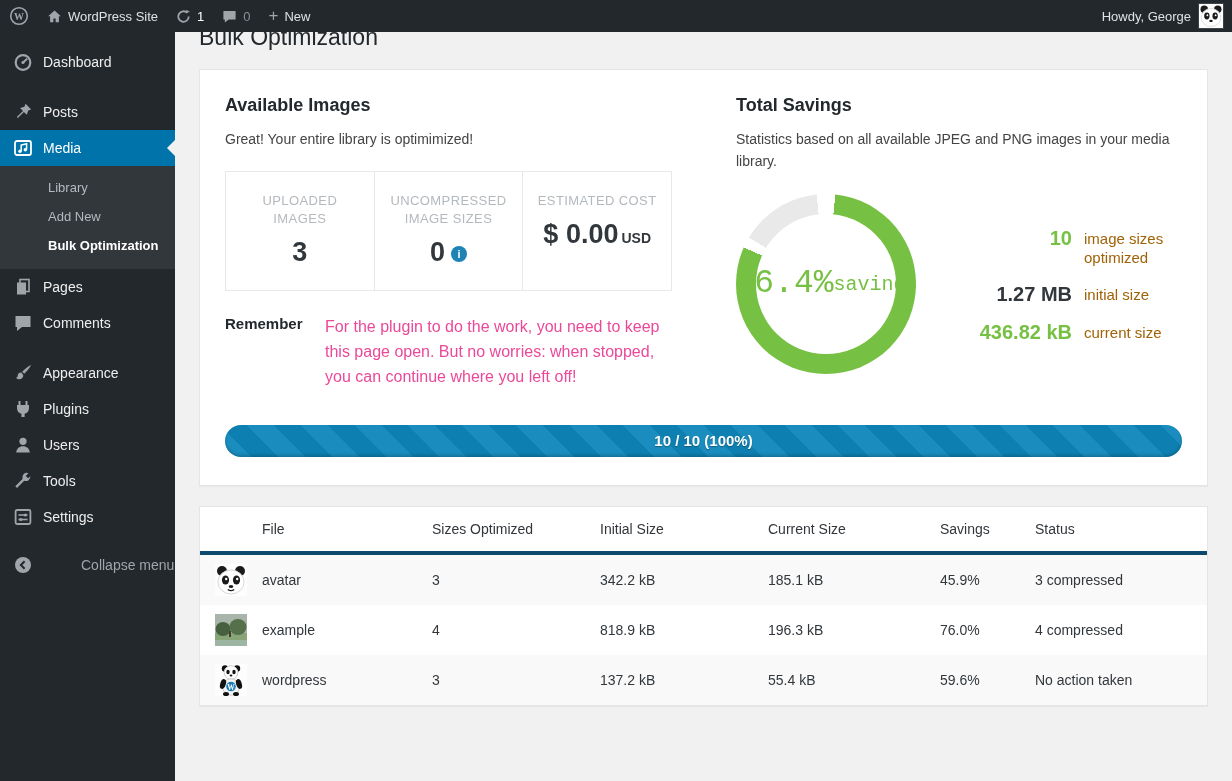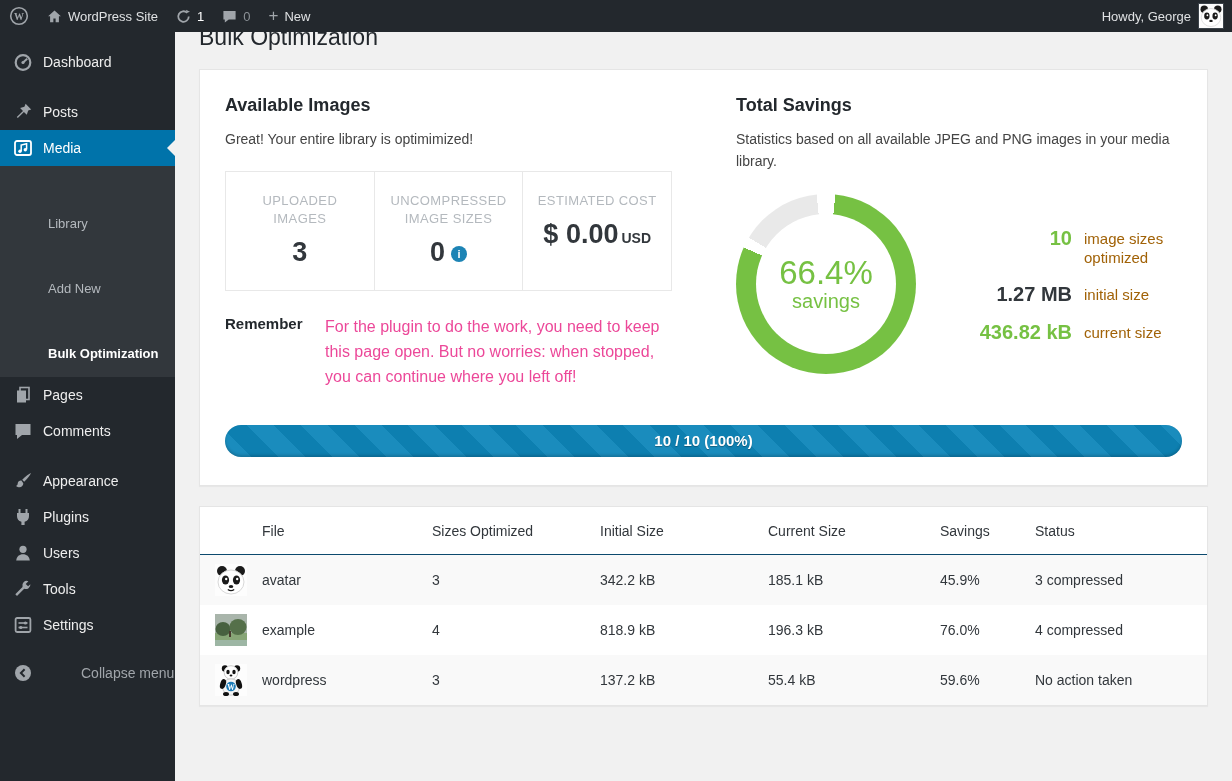--- a/index.html
+++ b/index.html
@@ -23,21 +23,21 @@
   
   .sidebar { position:fixed; top:32px; left:0; bottom:0; width:175px; background:#23282d; padding-top:12px; }
   .menu-item { position:relative; display:flex; align-items:center; gap:10px; height:36px;
     padding-left:13px; color:#eee; font-size:14px; cursor:pointer; }
   .menu-item .mi-icon { width:20px; height:20px; flex:0 0 20px; }
   .menu-item.gap { margin-top:14px; }
   .menu-item.active { background:#0073aa; color:#fff; }
   .menu-item.active::after { content:""; position:absolute; right:0; top:50%; margin-top:-8px;
     border:8px solid transparent; border-right:8px solid #f1f1f1; }
   .submenu { background:#32373c; padding:7px 0 9px; }
-  .submenu-item { display:block; padding:7px 12px 7px 48px; font-size:13px; color:#b4b9be; cursor:pointer;margin-top:36px; }
+  .submenu-item { display:block; padding:7px 12px 7px 48px; font-size:13px; color:#b4b9be; cursor:pointer; }
   .submenu-item.current { color:#fff; font-weight:bold; }
   .collapse-item { margin-top:12px; color:#a0a5aa;gap:48px; }
 
   
   .content { margin-left:175px; padding:0 24px 20px; }
   .page-title { font-size:23px; font-weight:400; color:#23282d; padding:23px 0 17px; line-height:29px; }
 
   .panel { background:#fff; border:1px solid #e5e5e5; box-shadow:0 1px 1px rgba(0,0,0,.04); }
   .panel-top { padding:25px 25px 28px; }
   .cols { display:grid; grid-template-columns:447px 1fr; column-gap:64px; }
@@ -60,41 +60,41 @@
   .remember { display:flex; margin-top:24px; }
   .remember-label { width:100px; flex:0 0 100px; font-size:15px; font-weight:700; color:#23282d; }
   .remember-text { font-size:16px; color:#ec4899; line-height:1.55; max-width:350px; }
 
   
   .savings-wrap { display:flex; align-items:center; margin-top:22px; }
   .donut { width:180px; height:180px; border-radius:50%; position:relative; flex:0 0 180px;
     background:conic-gradient(#fff 0deg 6deg, #76c143 6deg 294deg, #fff 294deg 301deg,
       #e9e9e9 301deg 354deg, #fff 354deg 360deg); }
   .donut-hole { position:absolute; left:20px; top:20px; width:140px; height:140px; border-radius:50%;
-    background:#fff; display:flex; flex-direction:column; align-items:center; justify-content:center; }
+    background:#fff; display:flex; flex-direction:row; align-items:center; justify-content:center;font-family:Liberation Mono, monospace; }
   .donut-pct { font-size:33px; color:#76c143; line-height:1.05; }
   .donut-cap { font-size:20px; color:#76c143; }
   .sstats { margin-left:38px; display:flex; flex-direction:column; gap:15px; padding-top:2px; }
   .srow { display:flex; align-items:flex-start; }
   .sval { width:118px; flex:0 0 118px; text-align:right; font-size:20px; font-weight:700; color:#32373c; }
   .sval.green { color:#76c143; }
   .slabel { margin-left:12px; font-size:15px; color:#a16207; line-height:1.25; max-width:110px; padding-top:3px; }
 
   
   .progress { margin-top:36px; height:32px; border-radius:16px; overflow:hidden;
     background:repeating-linear-gradient(45deg,#1a8cbd 0 19px,#0d7fb0 19px 38px);
     box-shadow:inset 0 -2px 3px rgba(0,0,0,.18); }
   .progress-label { line-height:32px; text-align:center; color:#fff; font-size:15px; font-weight:700;
     text-shadow:0 1px 1px rgba(0,0,0,.3); }
 
   
   .panel-table { margin-top:20px; font-size:14px; color:#32373c; }
   .trow { display:grid; grid-template-columns:47px 170px 168px 168px 172px 95px 1fr;
     align-items:center; height:50px; padding:0 15px; }
-  .trow.thead { height:48px; background:#fff; border-bottom:1px solid #0c4a6e; }
+  .trow.thead { height:48px; background:#fff; border-bottom:4px solid #0c4a6e; }
   .trow.odd { background:#f9f9f9; }
   .trow.even { background:#fff; }
   .thumb { width:32px; height:32px; }
   .thumb svg { display:block; }
 </style>
 </head>
 <body>
 
 <div class="adminbar">
   <div class="ab-left">

